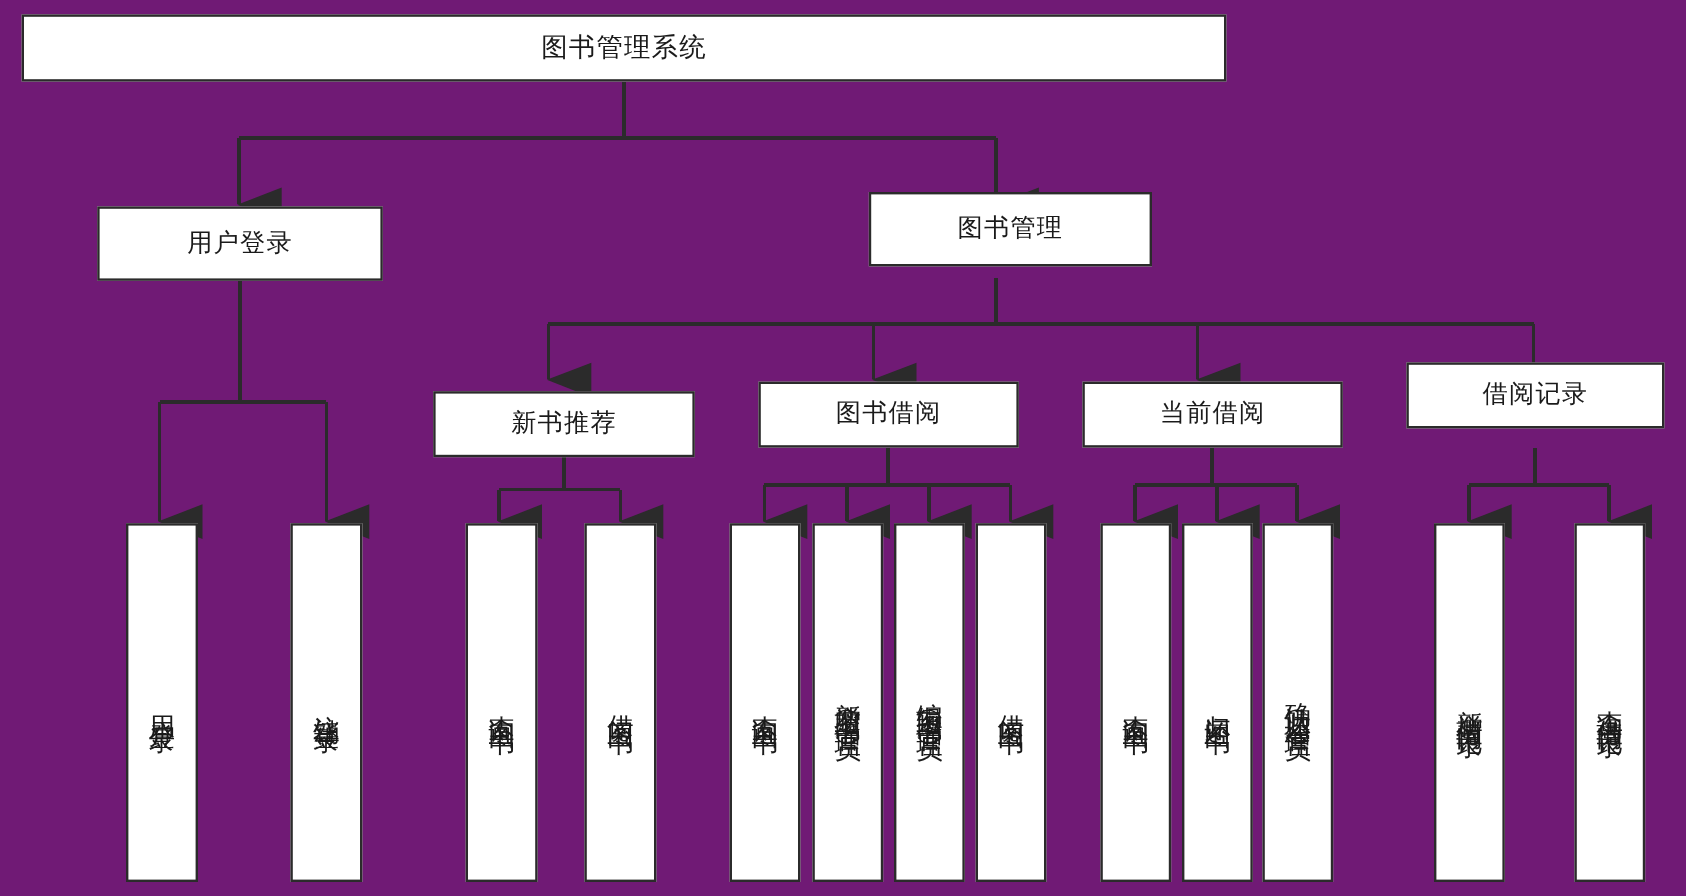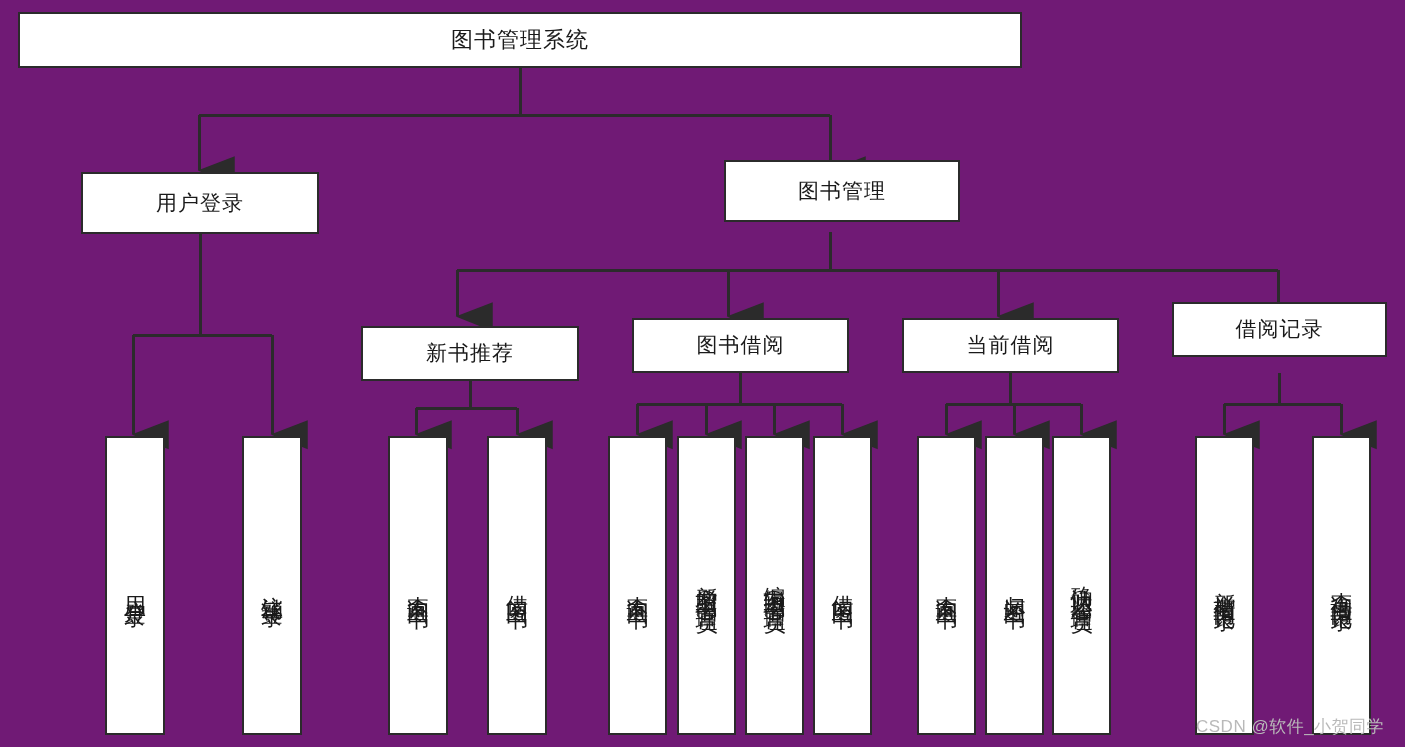--- a/index.html
+++ b/index.html
@@ -171,14 +171,13 @@
         <span class="label">确认归还（管理员）</span>
       </div>
       <div class="node vert" style="left: 1195px; top: 436px; width: 59px; height: 299px;">
         <span class="label">新增借阅记录</span>
       </div>
       <div class="node vert" style="left: 1312px; top: 436px; width: 59px; height: 299px;">
         <span class="label">查询借阅记录</span>
       </div>
     </div>
 
-  <div class="watermark" style="left: 1196px; top: 715px; color: rgb(185, 185, 185);">CSDN @软件_小贺同学</div>
 </div>
 
 </body></html>

